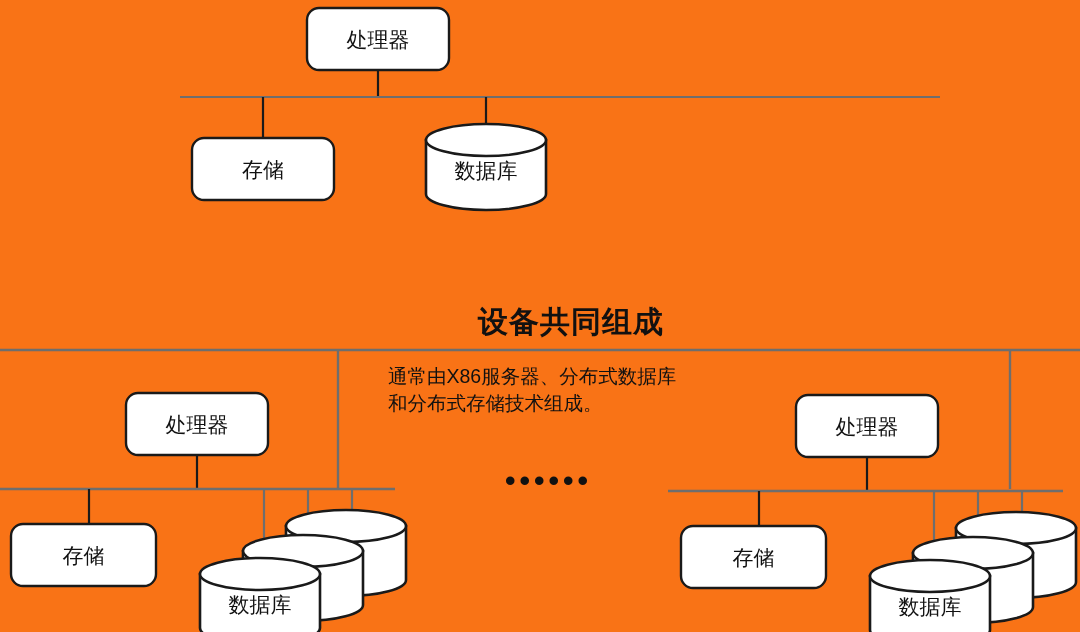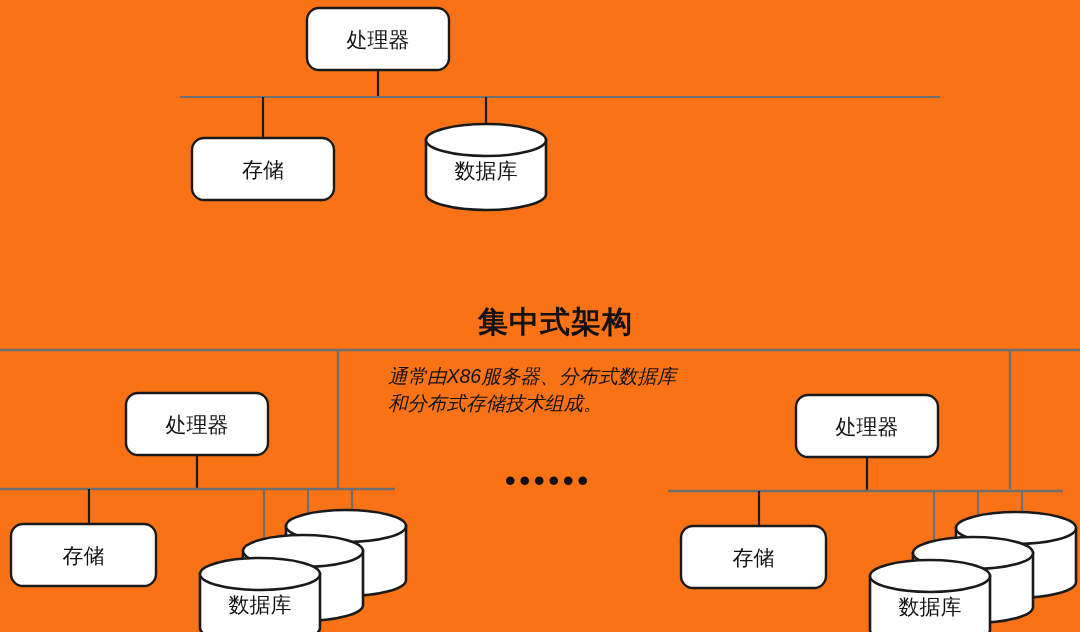--- a/index.html
+++ b/index.html
@@ -156,23 +156,23 @@
   </svg>
 
   <div class="node-label" style="left:307px; top:29px; width:142px;">处理器</div>
 
   <div class="node-label" style="left:192px; top:159px; width:142px;">存储</div>
 
   <div class="node-label" style="left:426px; top:160px; width:120px;">数据库</div>
 
 
 
-  <div class="section-title" style="left:478px; top:302px;">集中式架构</div>
+  <div class="section-title" style="left:478px; top:302px;">设备共同组成</div>
 
-  <div class="desc" style="left:388px; top:363px; width:420px;font-style:italic;">通常由X86服务器、分布式数据库
+  <div class="desc" style="left:388px; top:363px; width:420px;">通常由X86服务器、分布式数据库
 和分布式存储技术组成。</div>
 
   <div class="ellipsis-dots" style="left:505px; top:464px;">••••••</div>
 
   <div class="node-label" style="left:126px; top:414px; width:142px;">处理器</div>
 
   <div class="node-label" style="left:11px; top:545px; width:145px;">存储</div>
 
   <div class="node-label" style="left:200px; top:594px; width:120px;">数据库</div>
 

